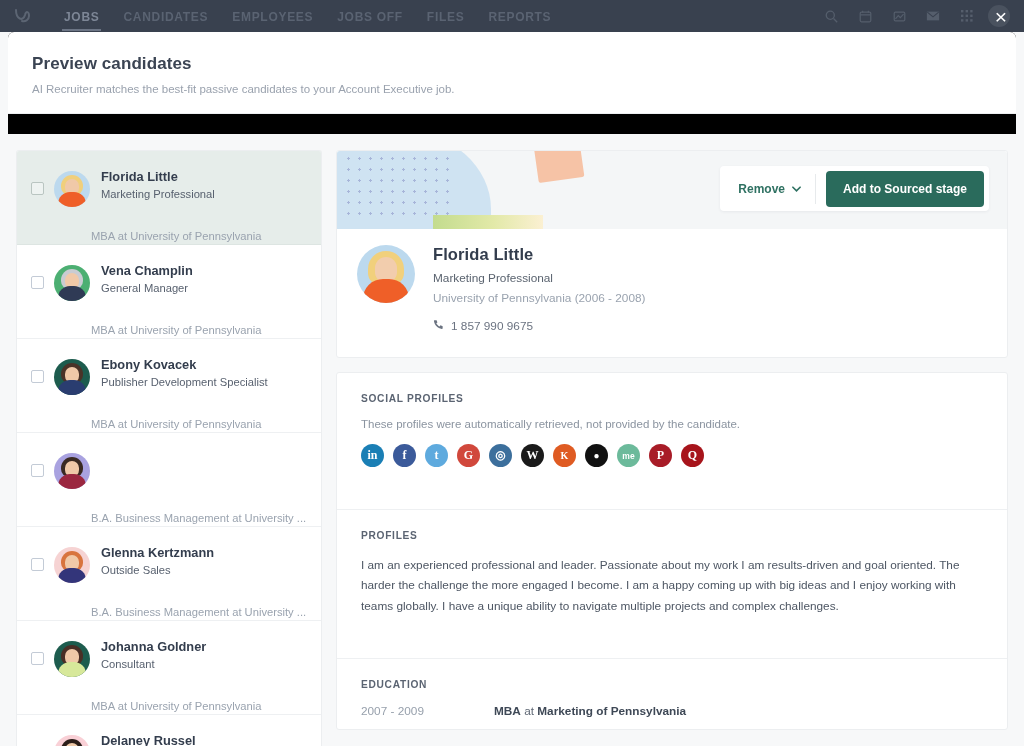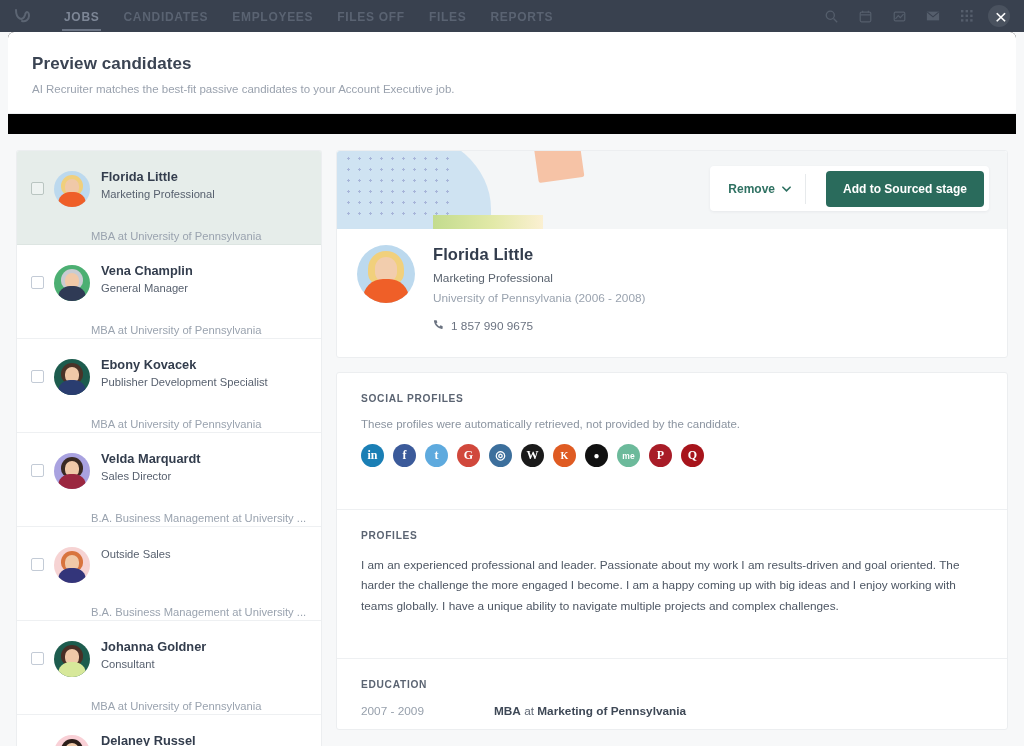--- a/index.html
+++ b/index.html
@@ -157,21 +157,21 @@
   .action-bar {
     position: absolute; right: 18px; top: 15px;
     height: 45px; background: #fff; border-radius: 4px;
     display: flex; align-items: center; padding: 0 5px 0 0;
     box-shadow: 0 1px 3px rgba(50,60,80,.07);
   }
   .remove-btn {
     font-size: 12px; font-weight: bold; color: #2f7162;
     padding: 0 14px 0 18px; display: flex; align-items: center; gap: 7px;
     cursor: pointer; height: 30px; border-right: 1px solid #e7eaec;
-    margin-right: 20px;
+    margin-right: 10px;
   }
   .chev { font-size: 9px; }
   .primary-btn {
     background: #2a6b5c; color: #fff; font-size: 12px; font-weight: bold;
     padding: 11px 17px; border-radius: 4px; border: none; cursor: pointer;
     font-family: inherit;
   }
 
   .profile-main { display: flex; padding: 16px 24px 24px 20px; }
   .profile-avatar {
@@ -215,21 +215,21 @@
 <div class="topnav">
   <div class="nav-logo">
     <svg width="24" height="16" viewBox="0 0 24 16">
         <path d="M2 2 C2 11, 9 14, 11 7 C12 3, 15 3, 15 8 C15 12, 11 14, 8 13" stroke="#5c6573" stroke-width="2" fill="none" stroke-linecap="round"></path>
       </svg>
   </div>
   <div class="nav-links">
     <div class="nav-link active">JOBS</div>
     <div class="nav-link">CANDIDATES</div>
     <div class="nav-link">EMPLOYEES</div>
-    <div class="nav-link">FILES OFF</div>
+    <div class="nav-link">JOBS OFF</div>
     <div class="nav-link">FILES</div>
     <div class="nav-link">REPORTS</div>
   </div>
   <div class="nav-right">
     <div class="nav-icon">
       <svg width="13" height="13" viewBox="0 0 16 16">
           <circle cx="6.5" cy="6.5" r="5" stroke="#555e6c" stroke-width="1.6" fill="none"></circle>
           <line x1="10.5" y1="10.5" x2="15" y2="15" stroke="#555e6c" stroke-width="1.6"></line>
         </svg>
     </div>
@@ -323,34 +323,31 @@
         </div>
       </div>
 
       <div class="cand-row">
         <div class="cand-check"></div>
         <div class="avatar" style="background:#a9a2e0">
           <div class="av-hair" style="background:#3a2a22"></div>
             <div class="av-face"></div>
             <div class="av-body" style="background:#9b2740"></div>
         </div>
-        <div class="cand-text">
-          <div class="cand-name">Velda Marquardt</div>
-          <div class="cand-title">Sales Director</div>
-        </div>
       </div>
 
       <div class="cand-row">
         <div class="cand-check"></div>
         <div class="avatar" style="background:#f6d3d3">
           <div class="av-hair" style="background:#d8743e"></div>
             <div class="av-face"></div>
             <div class="av-body" style="background:#33357a"></div>
         </div>
         <div class="cand-text">
+          <div class="cand-name">Glenna Kertzmann</div>
           <div class="cand-title">Outside Sales</div>
         </div>
       </div>
 
       <div class="cand-row">
         <div class="cand-check"></div>
         <div class="avatar" style="background:#1d5c4e">
           <div class="av-hair" style="background:#4a2f26"></div>
             <div class="av-face"></div>
             <div class="av-body" style="background:#d7e89a"></div>

